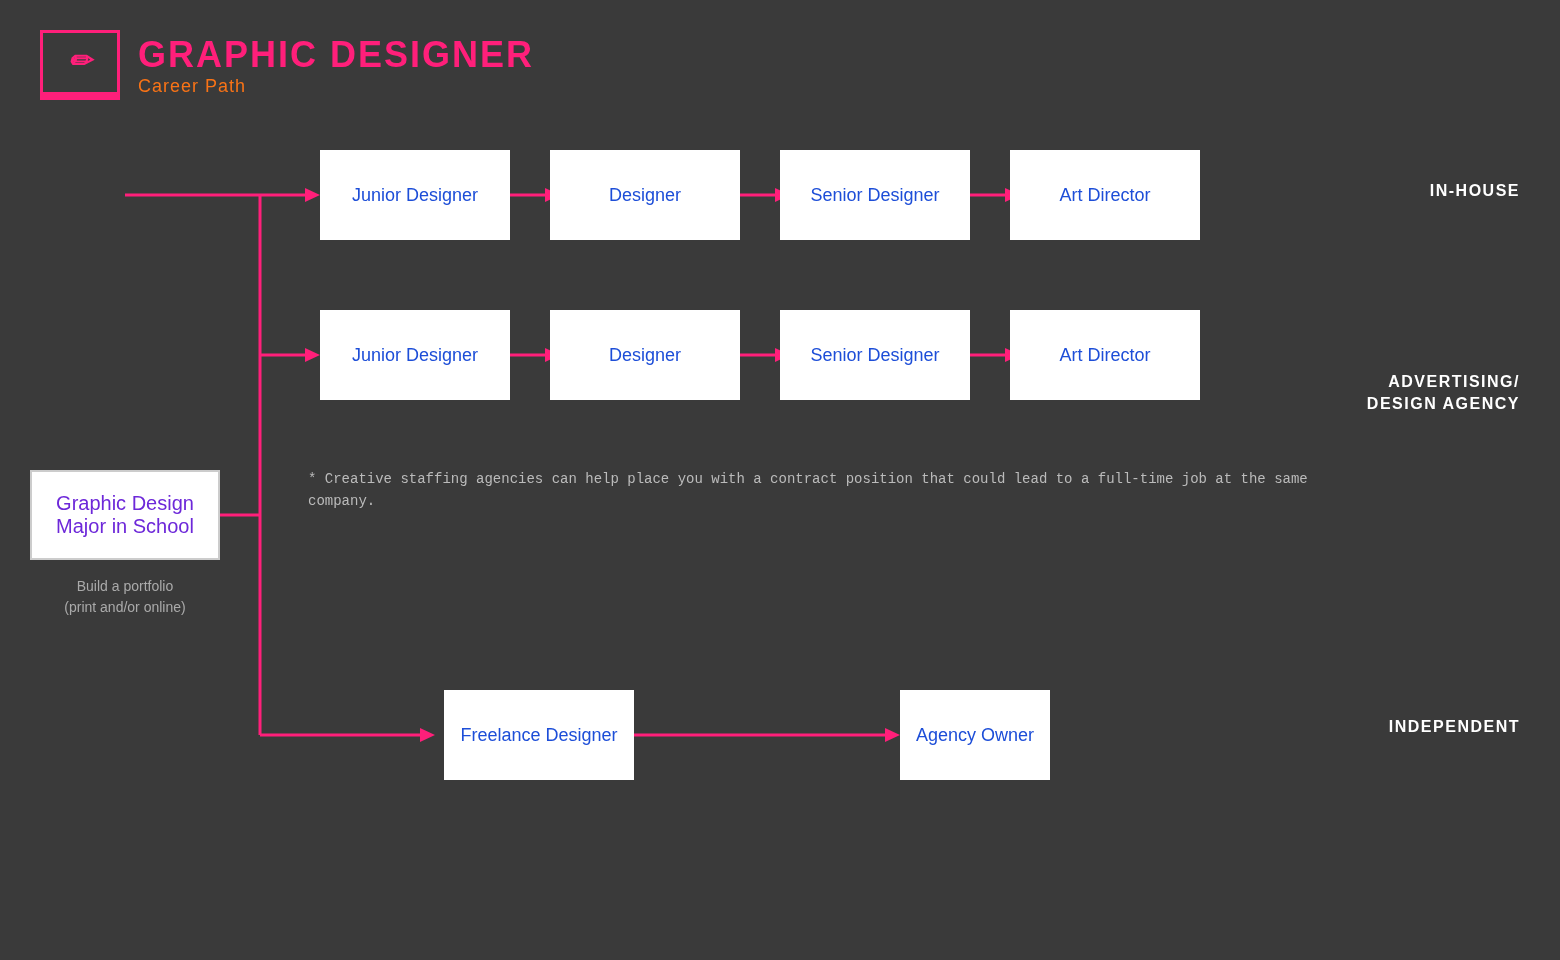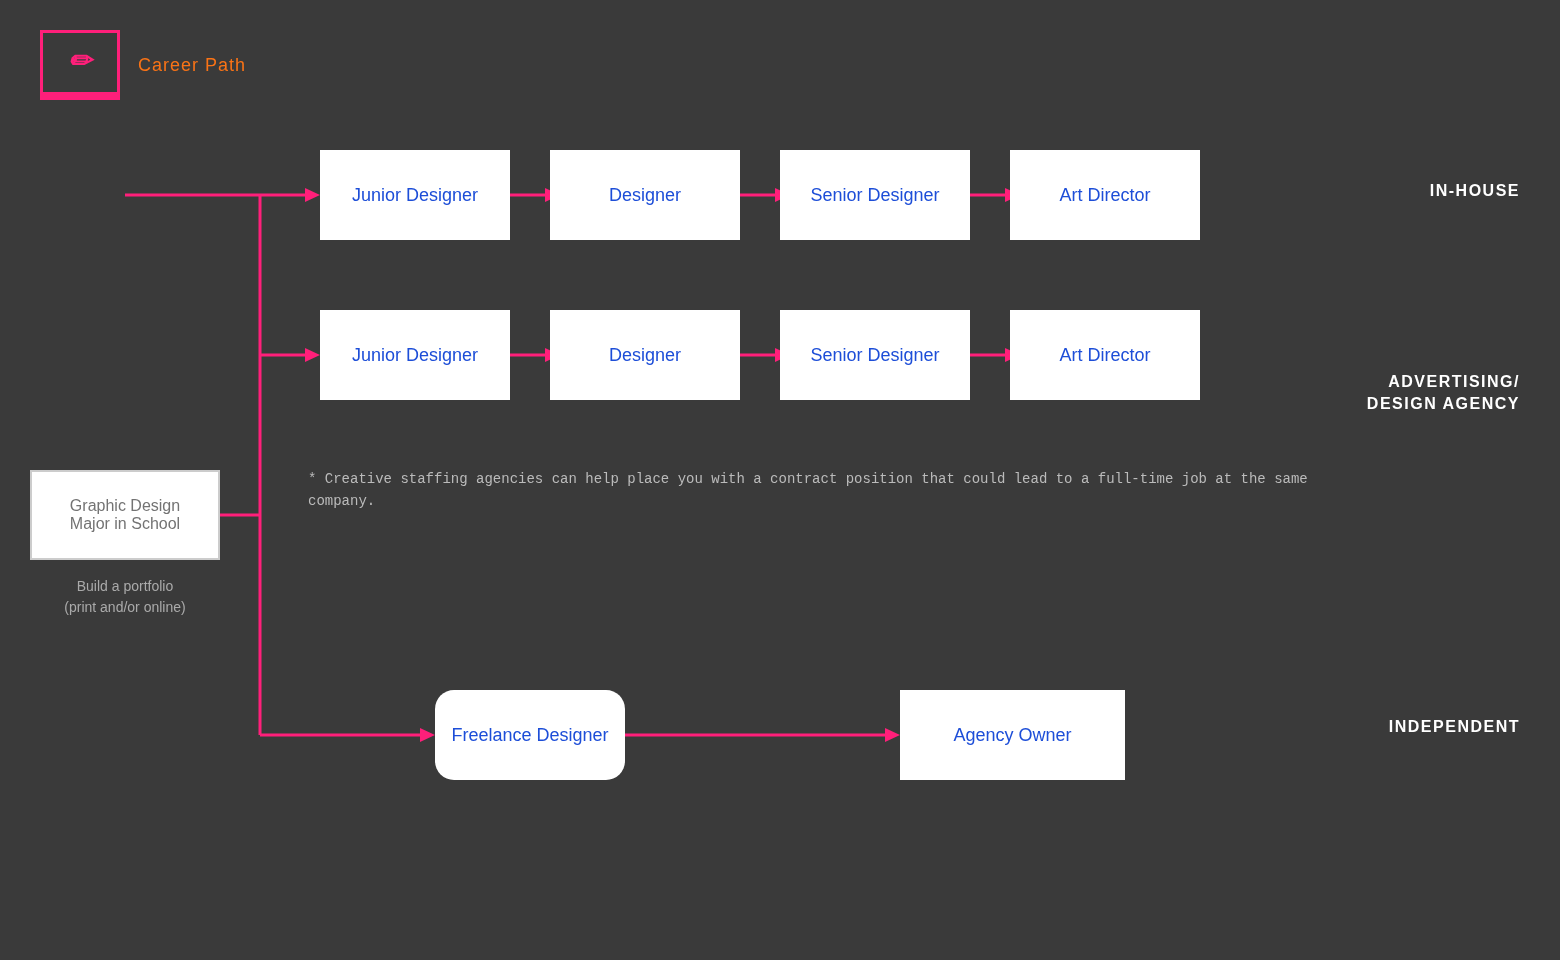--- a/index.html
+++ b/index.html
@@ -157,20 +157,21 @@
     }
   </style>
 </head>
 <body>
 
 <div class="header">
   <div class="logo-box">
     <span class="logo-icon">✏</span>
   </div>
   <div class="header-text">
+    <span class="header-title">GRAPHIC DESIGNER</span>
     <span class="header-subtitle">Career Path</span>
   </div>
 </div>
 
 <div class="diagram">
 
   <svg class="arrows-svg">
 
     <line x1="260" y1="55" x2="260" y2="595" stroke="#ff1f7a" stroke-width="3"></line>
 
@@ -204,21 +205,21 @@
 
     <line x1="970" y1="215" x2="1005" y2="215" stroke="#ff1f7a" stroke-width="3"></line>
     <polygon points="1005,208 1020,215 1005,222" fill="#ff1f7a"></polygon>
 
     <line x1="625" y1="595" x2="885" y2="595" stroke="#ff1f7a" stroke-width="3"></line>
     <polygon points="885,588 900,595 885,602" fill="#ff1f7a"></polygon>
   </svg>
 
   <div class="start-node" style="position:absolute; left:30px; top:330px;">
     <div class="node-box start-box">
-      <span style="white-space:pre-line; font-size:16px; color:#737373;">Graphic Design
+      <span style="white-space:pre-line; font-size:20px; color:#6d28d9;">Graphic Design
 Major in School</span>
     </div>
     <div class="start-note">
       <span style="white-space:pre-line;">Build a portfolio
 (print and/or online)</span>
     </div>
   </div>
 
   <div class="career-box" style="left:320px; top:10px;">
     <span>Junior Designer</span>
@@ -251,24 +252,24 @@
   </div>
 
   <div class="row-label" style="top:188px; line-height:1.4;margin-top:43px;">
     <span style="white-space:pre-line;">ADVERTISING/<br>DESIGN AGENCY</span>
   </div>
 
   <div class="note-text" style="top:328px; left:308px; right:180px; font-size:14px; color:#bbbbbb; line-height:1.6;">
     <span>* Creative staffing agencies can help place you with a contract position that could lead to a full-time job at the same company.</span>
   </div>
 
-  <div class="career-box" style="left:435px; top:550px; width:190px; height:90px;border-radius:19px;">
+  <div class="career-box" style="left:444px; top:550px; width:190px; height:90px;">
     <span>Freelance Designer</span>
   </div>
-  <div class="career-box" style="left:900px; top:550px; width:225px; height:90px;">
+  <div class="career-box" style="left:900px; top:550px; width:150px; height:90px;">
     <span>Agency Owner</span>
   </div>
 
   <div class="row-label" style="top:578px;">
     <span>INDEPENDENT</span>
   </div>
 
 </div>
 
 </body></html>

